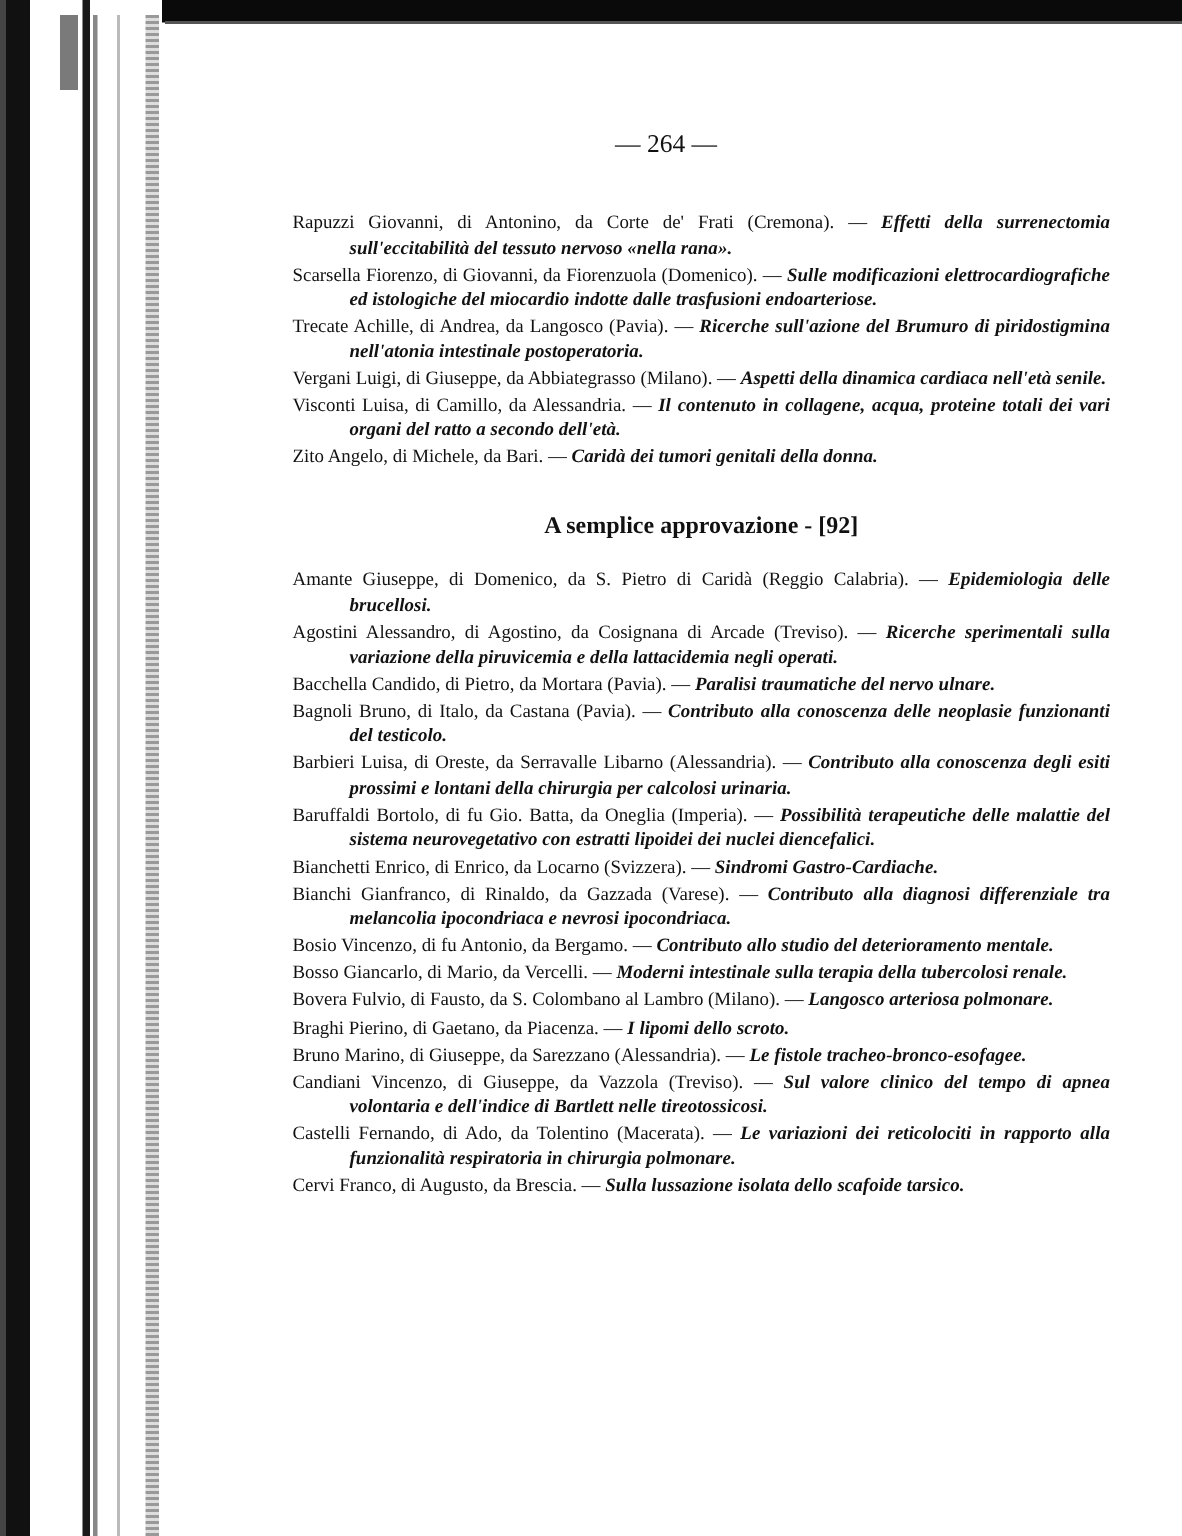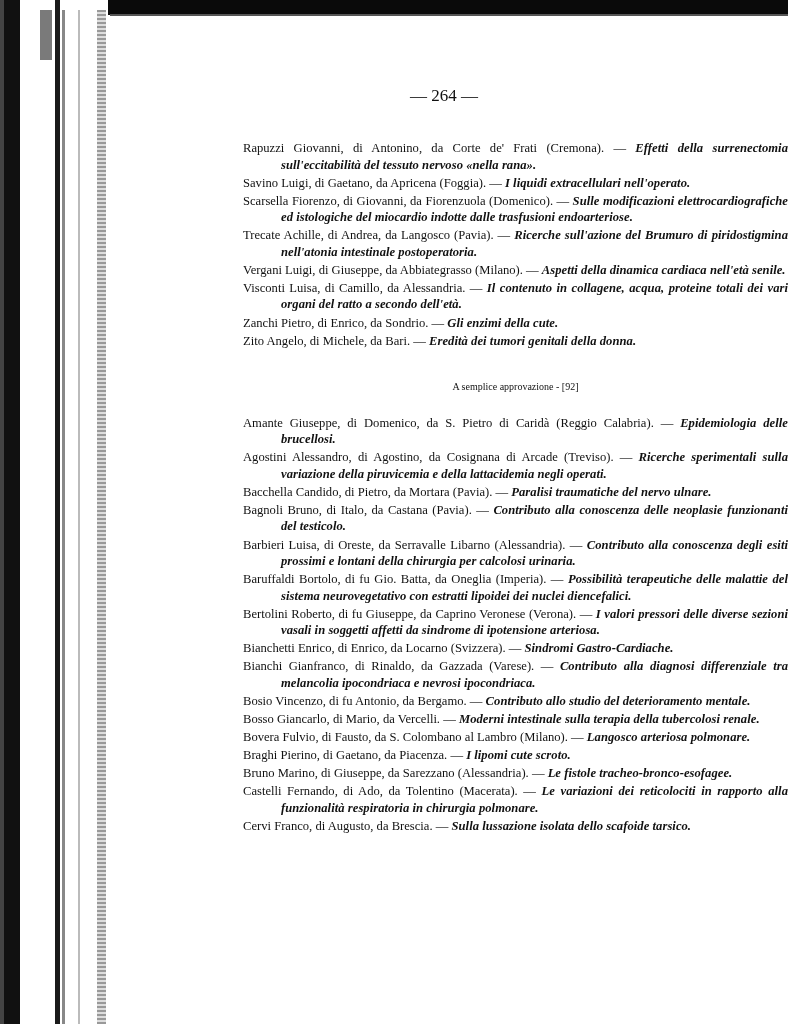--- a/index.html
+++ b/index.html
@@ -29,31 +29,31 @@
   .binding .b6 { position:absolute; left:97px; top:10px; width:9px; height:1014px;
     background: repeating-linear-gradient(180deg, #999 0 2px, #ddd 2px 4px); }
   .binding .b7 { position:absolute; left:40px; top:10px; width:12px; height:50px; background:#222; opacity:.6; }
 
   .page-number {
     position: absolute; left: 0; width: 788px; top: 86px;
     text-align: center; font-size: 17px; margin-left: 50px;
   }
   .content {
     position: absolute; left: 195px; top: 140px; width: 545px;
-    font-size: 12.6px; line-height: 16.5px; margin-left: 48px;
+    font-size: 12.6px; line-height: 16.5px;
   }
   .entry {
     padding-left: 38px; text-indent: -38px; text-align: justify;
     margin: 0 0 1.6px 0;
   }
   .entry .author { font-style: normal; }
   .entry .sep { font-style: normal; }
   .entry .title { font-style: italic; font-weight: bold; letter-spacing: 0.05px; }
   .section-heading {
-    text-align: center; font-weight: normal; font-size: 10px;
+    text-align: center; font-weight: bold; font-size: 16px;
     margin: 30px 0 19px 0;
   }
 </style>
 </head>
 <body>
 
 <div class="top-bar"></div>
 <div class="top-rule"></div>
 <div class="binding">
   <div class="b2"></div>
@@ -63,40 +63,38 @@
   <div class="b4"></div>
   <div class="b5"></div>
   <div class="b6"></div>
 </div>
 
 <div class="page-number">— 264 —</div>
 
 <div class="content">
   <div id="list-top">
       <p class="entry"><span class="author">Rapuzzi Giovanni, di Antonino, da Corte de' Frati (Cremona).</span><span class="sep"> — </span><span class="title">Effetti della surrenectomia sull'eccitabilità del tessuto nervoso «nella rana».</span></p>
-      <p class="entry"><span class="author">Savino Luigi, di Gaetano, da Apricena (Foggia).</span><span class="sep"> — </span><span class="title">I liquidi extracellulari nell'operato.</span></p>
       <p class="entry"><span class="author">Scarsella Fiorenzo, di Giovanni, da Fiorenzuola (Domenico).</span><span class="sep"> — </span><span class="title">Sulle modificazioni elettrocardiografiche ed istologiche del miocardio indotte dalle trasfusioni endoarteriose.</span></p>
       <p class="entry"><span class="author">Trecate Achille, di Andrea, da Langosco (Pavia).</span><span class="sep"> — </span><span class="title">Ricerche sull'azione del Brumuro di piridostigmina nell'atonia intestinale postoperatoria.</span></p>
       <p class="entry"><span class="author">Vergani Luigi, di Giuseppe, da Abbiategrasso (Milano).</span><span class="sep"> — </span><span class="title">Aspetti della dinamica cardiaca nell'età senile.</span></p>
       <p class="entry"><span class="author">Visconti Luisa, di Camillo, da Alessandria.</span><span class="sep"> — </span><span class="title">Il contenuto in collagene, acqua, proteine totali dei vari organi del ratto a secondo dell'età.</span></p>
-      <p class="entry"><span class="author">Zanchi Pietro, di Enrico, da Sondrio.</span><span class="sep"> — </span><span class="title">Gli enzimi della cute.</span></p>
-      <p class="entry"><span class="author">Zito Angelo, di Michele, da Bari.</span><span class="sep"> — </span><span class="title">Eredità dei tumori genitali della donna.</span></p>
+      <p class="entry"><span class="author">Zito Angelo, di Michele, da Bari.</span><span class="sep"> — </span><span class="title">Caridà dei tumori genitali della donna.</span></p>
     </div>
   <div class="section-heading">A semplice approvazione - [92]</div>
   <div id="list-bottom">
       <p class="entry"><span class="author">Amante Giuseppe, di Domenico, da S. Pietro di Caridà (Reggio Calabria).</span><span class="sep"> — </span><span class="title">Epidemiologia delle brucellosi.</span></p>
       <p class="entry"><span class="author">Agostini Alessandro, di Agostino, da Cosignana di Arcade (Treviso).</span><span class="sep"> — </span><span class="title">Ricerche sperimentali sulla variazione della piruvicemia e della lattacidemia negli operati.</span></p>
       <p class="entry"><span class="author">Bacchella Candido, di Pietro, da Mortara (Pavia).</span><span class="sep"> — </span><span class="title">Paralisi traumatiche del nervo ulnare.</span></p>
       <p class="entry"><span class="author">Bagnoli Bruno, di Italo, da Castana (Pavia).</span><span class="sep"> — </span><span class="title">Contributo alla conoscenza delle neoplasie funzionanti del testicolo.</span></p>
       <p class="entry"><span class="author">Barbieri Luisa, di Oreste, da Serravalle Libarno (Alessandria).</span><span class="sep"> — </span><span class="title">Contributo alla conoscenza degli esiti prossimi e lontani della chirurgia per calcolosi urinaria.</span></p>
       <p class="entry"><span class="author">Baruffaldi Bortolo, di fu Gio. Batta, da Oneglia (Imperia).</span><span class="sep"> — </span><span class="title">Possibilità terapeutiche delle malattie del sistema neurovegetativo con estratti lipoidei dei nuclei diencefalici.</span></p>
-      <p class="entry"><span class="author">Bertolini Roberto, di fu Giuseppe, da Caprino Veronese (Verona).</span><span class="sep"> — </span><span class="title">I valori pressori delle diverse sezioni vasali in soggetti affetti da sindrome di ipotensione arteriosa.</span></p>
       <p class="entry"><span class="author">Bianchetti Enrico, di Enrico, da Locarno (Svizzera).</span><span class="sep"> — </span><span class="title">Sindromi Gastro-Cardiache.</span></p>
       <p class="entry"><span class="author">Bianchi Gianfranco, di Rinaldo, da Gazzada (Varese).</span><span class="sep"> — </span><span class="title">Contributo alla diagnosi differenziale tra melancolia ipocondriaca e nevrosi ipocondriaca.</span></p>
       <p class="entry"><span class="author">Bosio Vincenzo, di fu Antonio, da Bergamo.</span><span class="sep"> — </span><span class="title">Contributo allo studio del deterioramento mentale.</span></p>
       <p class="entry"><span class="author">Bosso Giancarlo, di Mario, da Vercelli.</span><span class="sep"> — </span><span class="title">Moderni intestinale sulla terapia della tubercolosi renale.</span></p>
       <p class="entry"><span class="author">Bovera Fulvio, di Fausto, da S. Colombano al Lambro (Milano).</span><span class="sep"> — </span><span class="title">Langosco arteriosa polmonare.</span></p>
-      <p class="entry"><span class="author">Braghi Pierino, di Gaetano, da Piacenza.</span><span class="sep"> — </span><span class="title">I lipomi cute scroto.</span></p>
+      <p class="entry"><span class="author">Braghi Pierino, di Gaetano, da Piacenza.</span><span class="sep"> — </span><span class="title">I lipomi dello scroto.</span></p>
       <p class="entry"><span class="author">Bruno Marino, di Giuseppe, da Sarezzano (Alessandria).</span><span class="sep"> — </span><span class="title">Le fistole tracheo-bronco-esofagee.</span></p>
+      <p class="entry"><span class="author">Candiani Vincenzo, di Giuseppe, da Vazzola (Treviso).</span><span class="sep"> — </span><span class="title">Sul valore clinico del tempo di apnea volontaria e dell'indice di Bartlett nelle tireotossicosi.</span></p>
       <p class="entry"><span class="author">Castelli Fernando, di Ado, da Tolentino (Macerata).</span><span class="sep"> — </span><span class="title">Le variazioni dei reticolociti in rapporto alla funzionalità respiratoria in chirurgia polmonare.</span></p>
       <p class="entry"><span class="author">Cervi Franco, di Augusto, da Brescia.</span><span class="sep"> — </span><span class="title">Sulla lussazione isolata dello scafoide tarsico.</span></p>
     </div>
 </div>
 
 </body></html>

